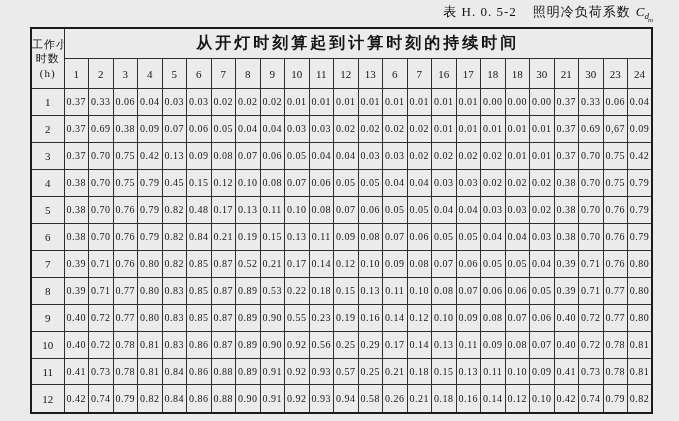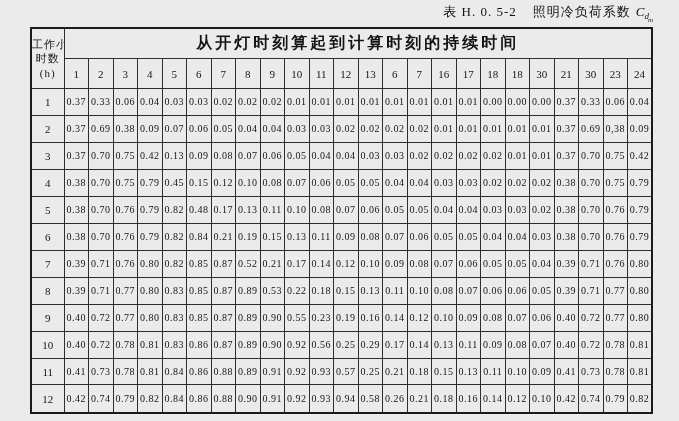--- a/index.html
+++ b/index.html
@@ -182,21 +182,21 @@
           <td class="val">0.02</td>
           <td class="val">0.02</td>
           <td class="val">0.02</td>
           <td class="val">0.01</td>
           <td class="val">0.01</td>
           <td class="val">0.01</td>
           <td class="val">0.01</td>
           <td class="val">0.01</td>
           <td class="val">0.37</td>
           <td class="val">0.69</td>
-          <td class="val">0,38</td>
+          <td class="val">0,67</td>
           <td class="val">0.09</td>
         </tr>
         <tr>
           <th class="hours">3</th>
           <td class="val">0.37</td>
           <td class="val">0.70</td>
           <td class="val">0.75</td>
           <td class="val">0.42</td>
           <td class="val">0.13</td>
           <td class="val">0.09</td>

